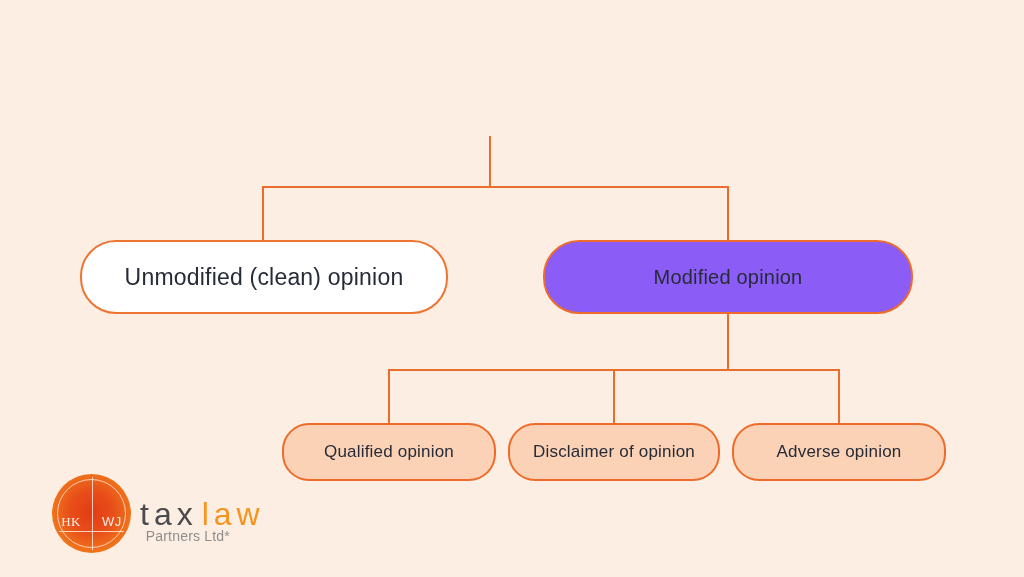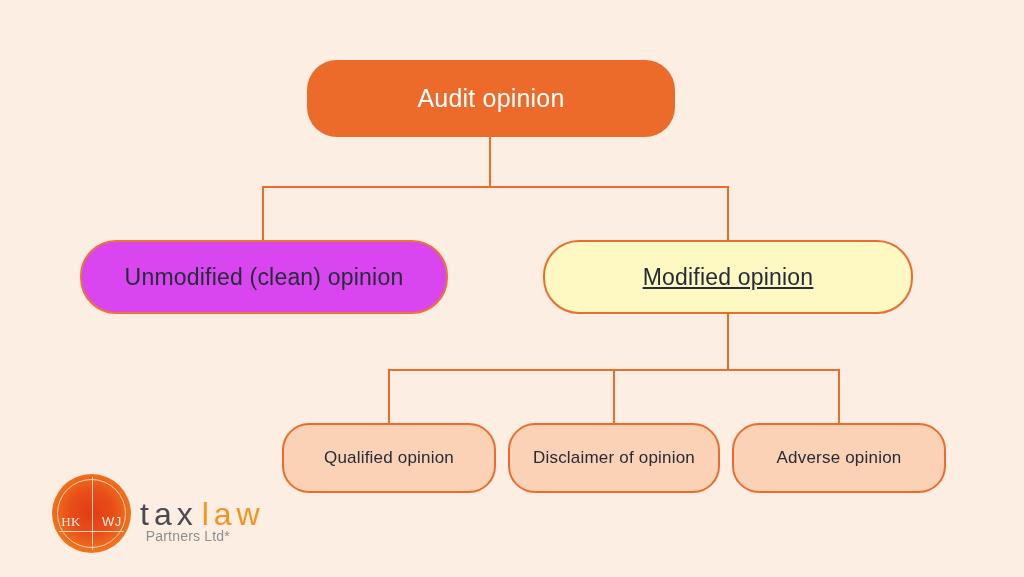--- a/index.html
+++ b/index.html
@@ -23,36 +23,35 @@
   }
   .node-root {
     left: 307px; top: 60px; width: 368px; height: 77px;
     background: #EC6B2B;
     color: #FFFFFF;
     border-radius: 30px;
     font-size: 25px;
   }
   .node-outline {
     left: 80px; top: 240px; width: 368px; height: 74px;
-    background: #d946ef;
+    background: #ffffff;
     border: 2px solid #ED7433;
     border-radius: 36px;
     font-size: 23px;
     text-align: center;
   }
   .node-filled {
     left: 543px; top: 240px; width: 370px; height: 74px;
-    background: #fef9c3;
+    background: #8b5cf6;
     border: 2px solid #ED6C2B;
     border-radius: 36px;
-    font-size: 23px;
-    text-decoration: underline;
+    font-size: 20px;
   }
   .node-leaf {
-    top: 423px; height: 70px;
+    top: 423px; height: 58px;
     background: #FBD2B5;
     border: 2px solid #ED6C2B;
     border-radius: 27px;
     font-size: 17px;
   }
   .leaf-1 { left: 282px; width: 214px; }
   .leaf-2 { left: 508px; width: 212px; }
   .leaf-3 { left: 732px; width: 214px; }
 
   .connector {
@@ -140,21 +139,20 @@
   <div class="connector c-root-down"></div>
   <div class="connector c-l1-h"></div>
   <div class="connector c-l1-left"></div>
   <div class="connector c-l1-right"></div>
   <div class="connector c-mod-down"></div>
   <div class="connector c-l2-h"></div>
   <div class="connector c-l2-left"></div>
   <div class="connector c-l2-mid"></div>
   <div class="connector c-l2-right"></div>
 
-  <div class="node node-root">Audit opinion</div>
 
   <div class="node node-outline">Unmodified (clean) opinion</div>
 
   <div class="node node-filled">Modified opinion</div>
 
   <div class="node node-leaf leaf-1">Qualified opinion</div>
 
   <div class="node node-leaf leaf-3">Adverse opinion</div>
 
   <div class="node node-leaf leaf-2">Disclaimer of opinion</div>

